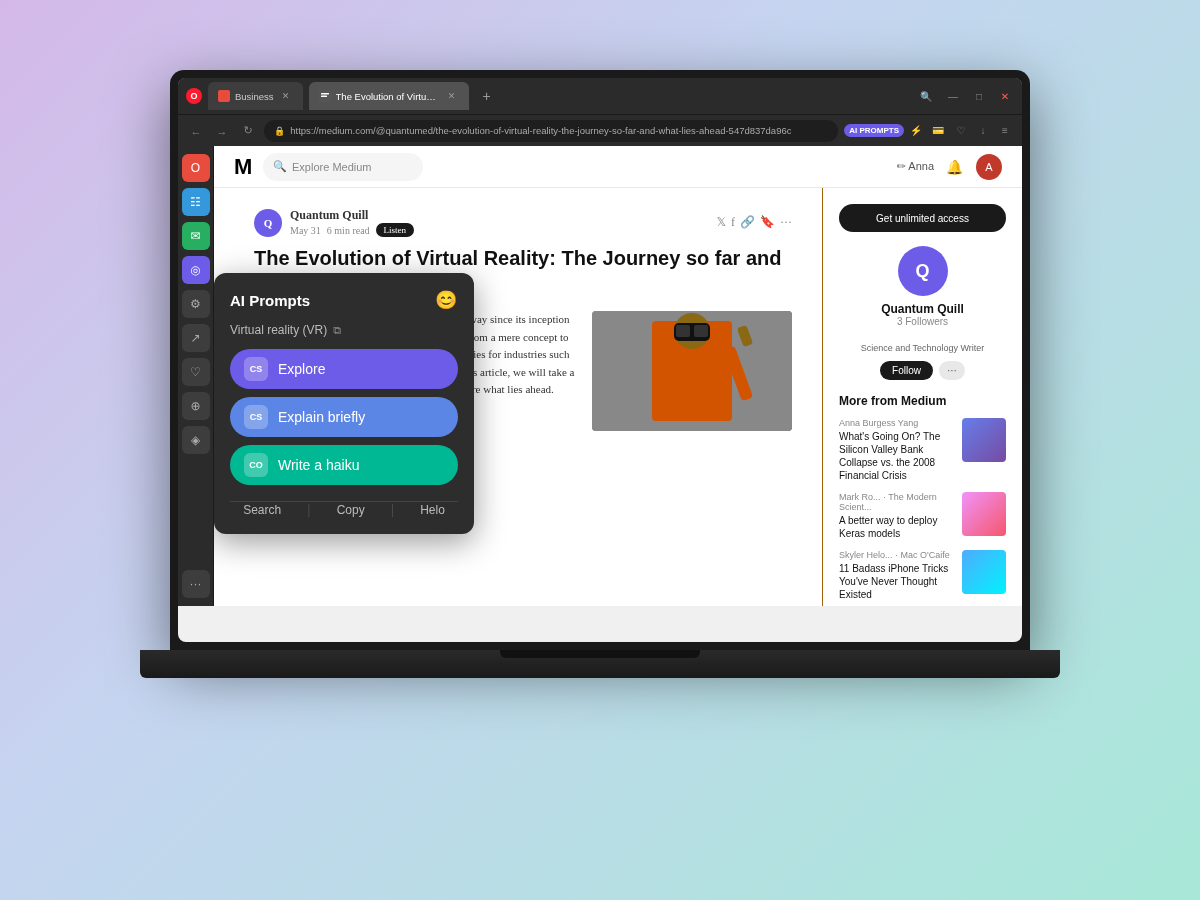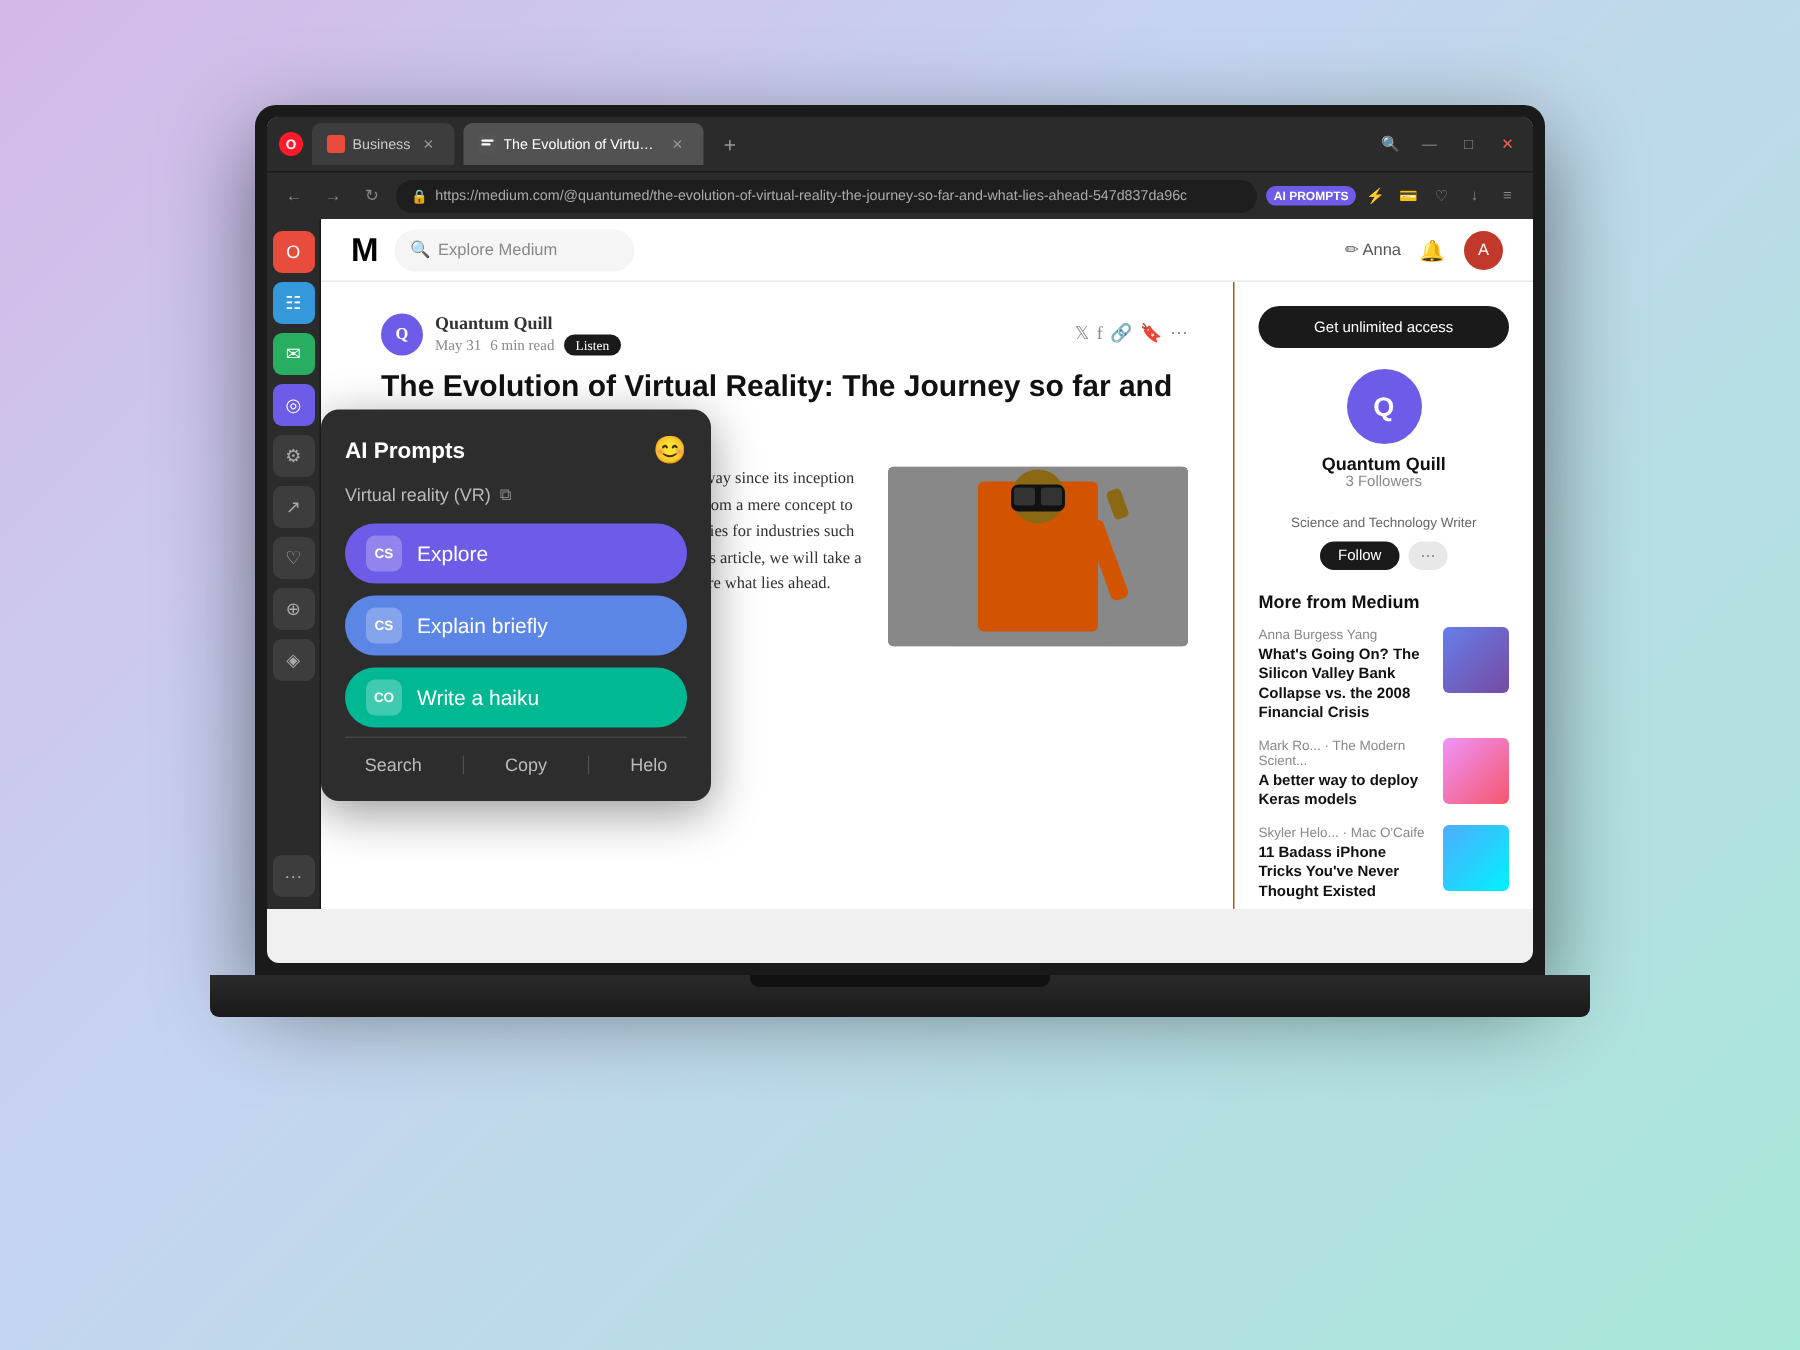--- a/index.html
+++ b/index.html
@@ -385,21 +385,21 @@
     .ai-copy-icon {
       font-size: 11px;
       color: #888;
       cursor: pointer;
     }
 
     .ai-buttons {
       display: flex;
       flex-direction: column;
       gap: 8px;
-      margin-bottom: 6px;
+      margin-bottom: 16px;
     }
 
     .ai-btn {
       height: 40px;
       border-radius: 20px;
       display: flex;
       align-items: center;
       gap: 10px;
       padding: 0 14px;
       cursor: pointer;
@@ -421,21 +421,20 @@
       font-size: 10px; font-weight: 700; color: white;
       flex-shrink: 0;
     }
     .btn-icon-cs { background: rgba(255,255,255,0.25); font-size: 9px; }
     .btn-icon-co { background: rgba(255,255,255,0.25); font-size: 9px; }
 
     .ai-popup-footer {
       display: flex;
       align-items: center;
       justify-content: space-around;
-      padding-top: 10px;
       border-top: 1px solid #444;
     }
     .ai-footer-btn {
       font-size: 12px;
       color: #bbb;
       cursor: pointer;
       font-family: -apple-system, sans-serif;
     }
     .ai-footer-divider {
       color: #555; font-size: 14px;
@@ -491,21 +490,21 @@
 
     .more-from-medium { font-size: 12px; font-weight: 600; color: #111; margin-bottom: 10px; }
 
     .sidebar-article {
       display: flex; gap: 8px;
       margin-bottom: 10px;
       cursor: pointer;
     }
     .sa-text { flex: 1; }
     .sa-author { font-size: 9px; color: #888; display: flex; align-items: center; gap: 3px; }
-    .sa-title { font-size: 10px; font-weight: 700; color: #111; line-height: 1.3; margin-top: 2px; }
+    .sa-title { font-size: 10px; font-weight: 400; color: #111; line-height: 1.3; margin-top: 2px; }
     .sa-thumb {
       width: 44px; height: 44px;
       border-radius: 4px;
       flex-shrink: 0;
     }
     .sa-thumb-1 { background: linear-gradient(135deg, #667eea, #764ba2); }
     .sa-thumb-2 { background: linear-gradient(135deg, #f093fb, #f5576c); }
     .sa-thumb-3 { background: linear-gradient(135deg, #4facfe, #00f2fe); }
     .sa-thumb-4 { background: linear-gradient(135deg, #43e97b, #38f9d7); }
 

